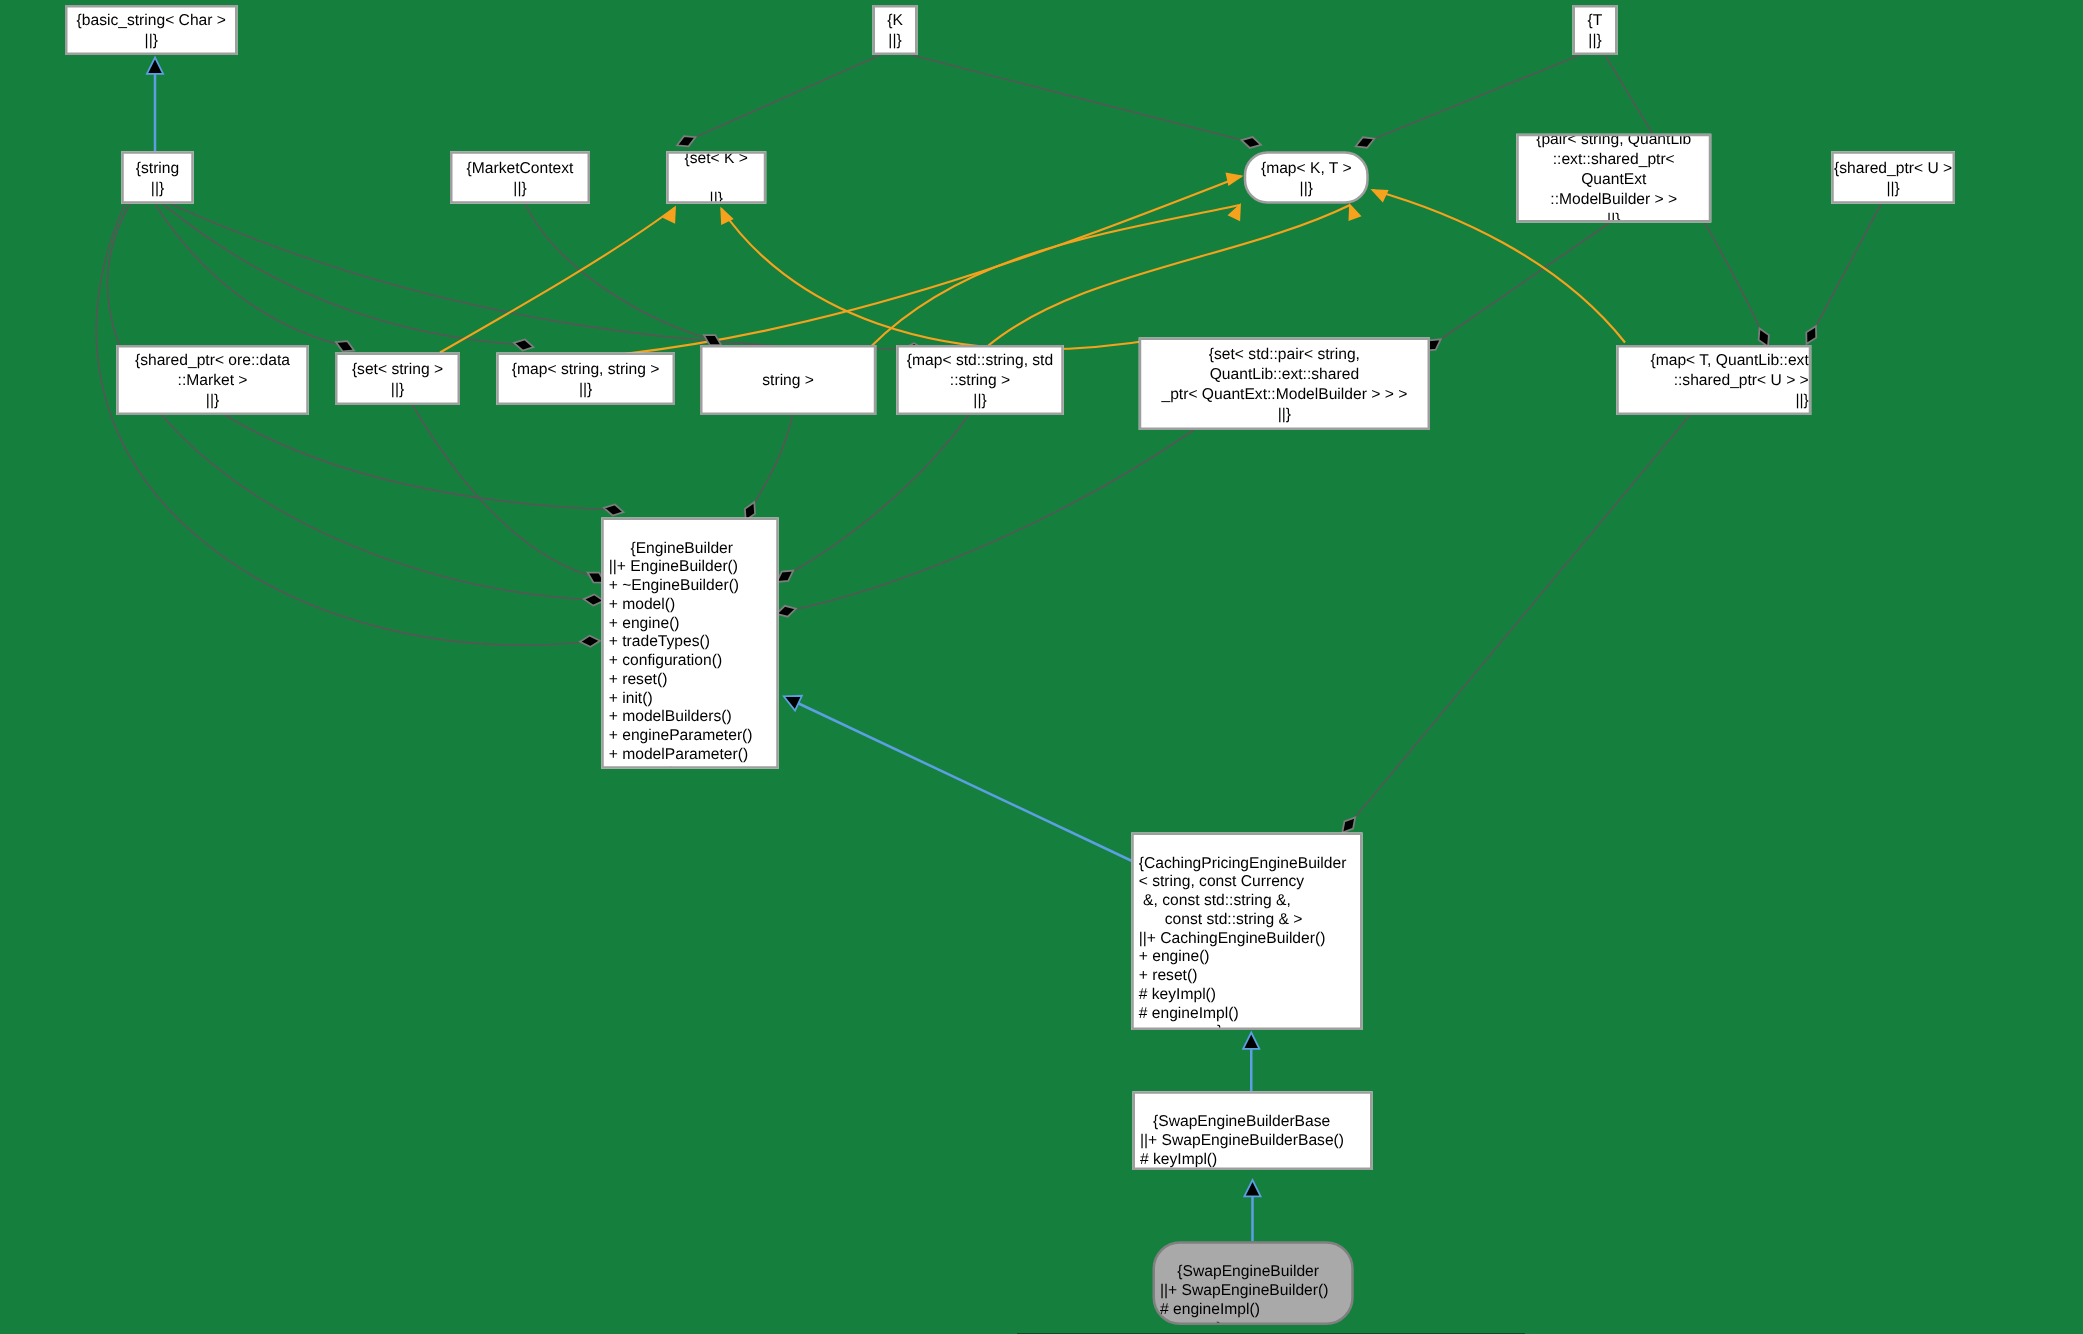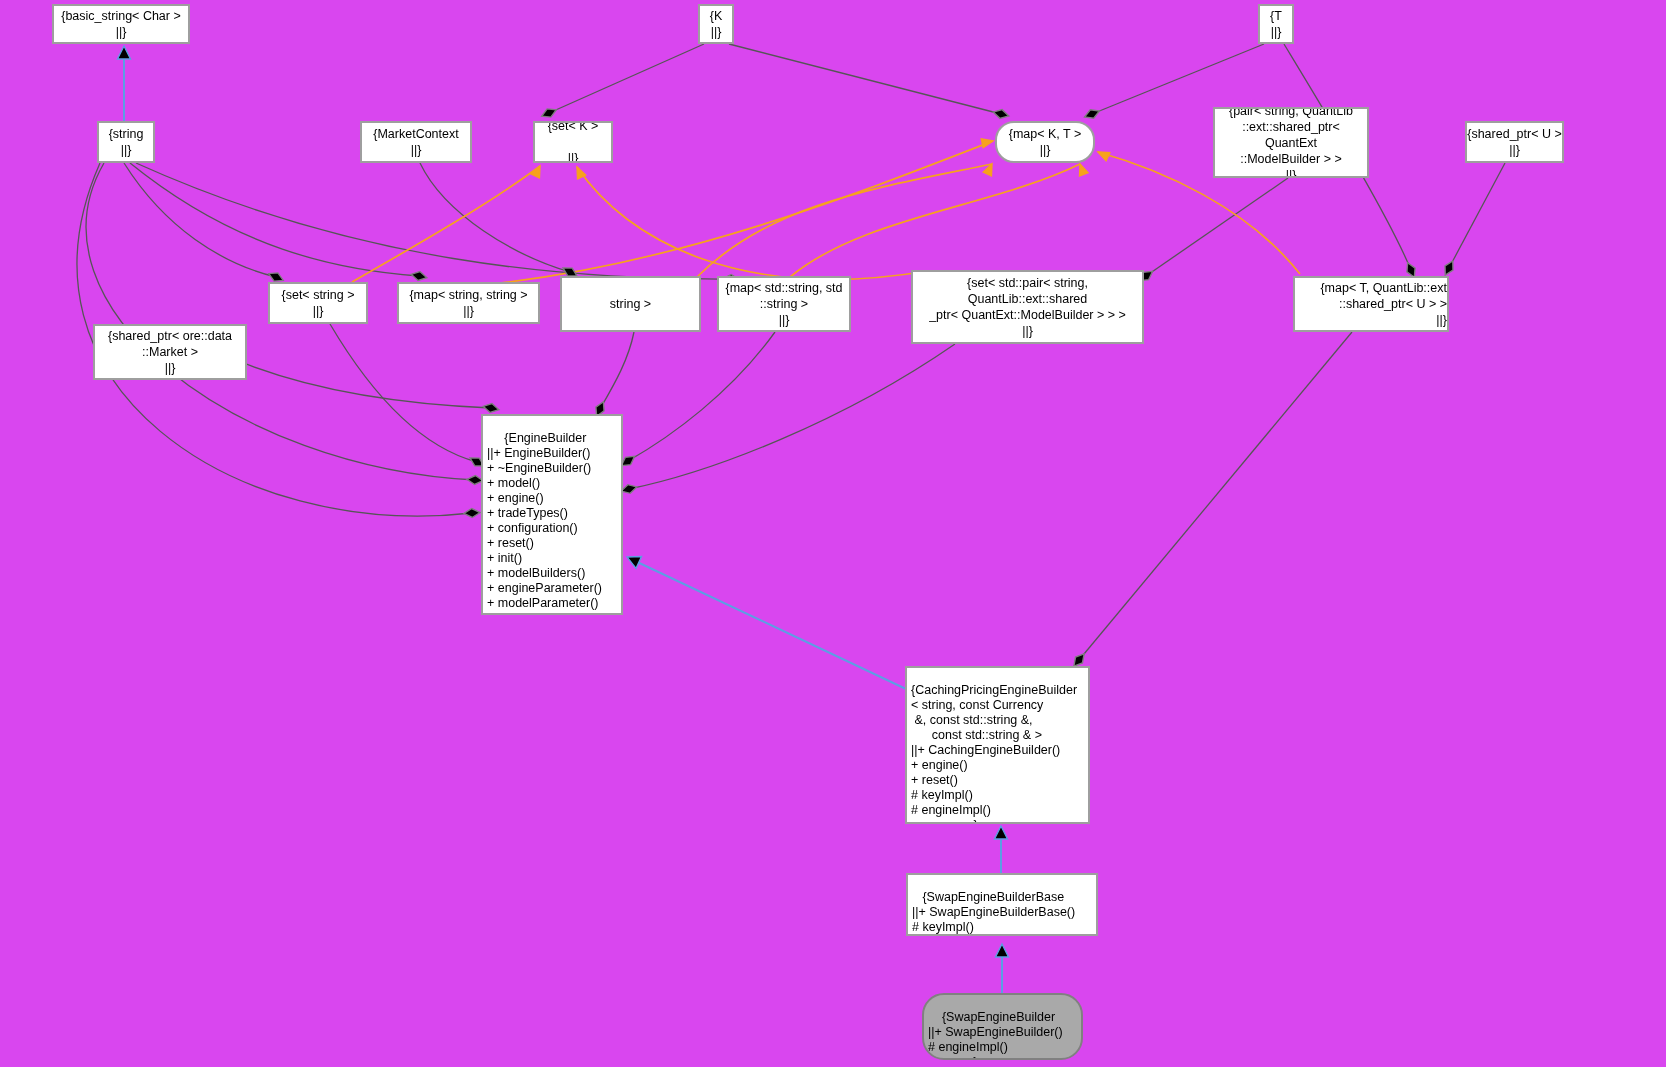--- a/index.html
+++ b/index.html
@@ -1,16 +1,16 @@
 <!DOCTYPE html>
 <html><head>
 <meta charset="utf-8">
 <style>
   html,body{margin:0;padding:0;background:#000;}
-  #stage{position:relative;width:1666px;height:1067px;background:#d946ef;overflow:hidden;
+  #stage{position:relative;width:1666px;height:1067px;background:#15803d;overflow:hidden;
          font-family:"Liberation Sans","DejaVu Sans",sans-serif;}
   #edge-layer{position:absolute;left:0;top:0;}
   .node{position:absolute;box-sizing:border-box;background:#fff;border:2px solid #9e9e9e;
         color:#000;font-size:12.5px;overflow:hidden;display:flex;flex-direction:column;
         justify-content:center;}
   .node.plain{text-align:center;line-height:16px;}
   .node.member{justify-content:flex-start;text-align:left;padding:15px 4px;line-height:15px;}
   .node.member div{white-space:pre;}
   .node.highlight{background:#a9a9a9;border-color:#808080;}
 </style>
@@ -108,21 +108,21 @@
     <div class="node plain" style="left: 1213px; top: 107px; width: 156px; height: 71px;">
       <div>{pair&lt; string, QuantLib</div>
       <div>::ext::shared_ptr&lt; QuantExt</div>
       <div>::ModelBuilder &gt; &gt;</div>
       <div>||}</div>
     </div>
     <div class="node plain" style="left: 1465px; top: 121px; width: 99px; height: 42px;">
       <div>{shared_ptr&lt; U &gt;</div>
       <div>||}</div>
     </div>
-    <div class="node plain" style="left: 93px; top: 276px; width: 154px; height: 56px; margin-top: 48px;">
+    <div class="node plain" style="left: 93px; top: 276px; width: 154px; height: 56px;">
       <div>{shared_ptr&lt; ore::data</div>
       <div>::Market &gt;</div>
       <div>||}</div>
     </div>
     <div class="node plain" style="left: 268px; top: 282px; width: 100px; height: 42px;">
       <div>{set&lt; string &gt;</div>
       <div>||}</div>
     </div>
     <div class="node plain" style="left: 397px; top: 282px; width: 143px; height: 42px;">
       <div>{map&lt; string, string &gt;</div>

